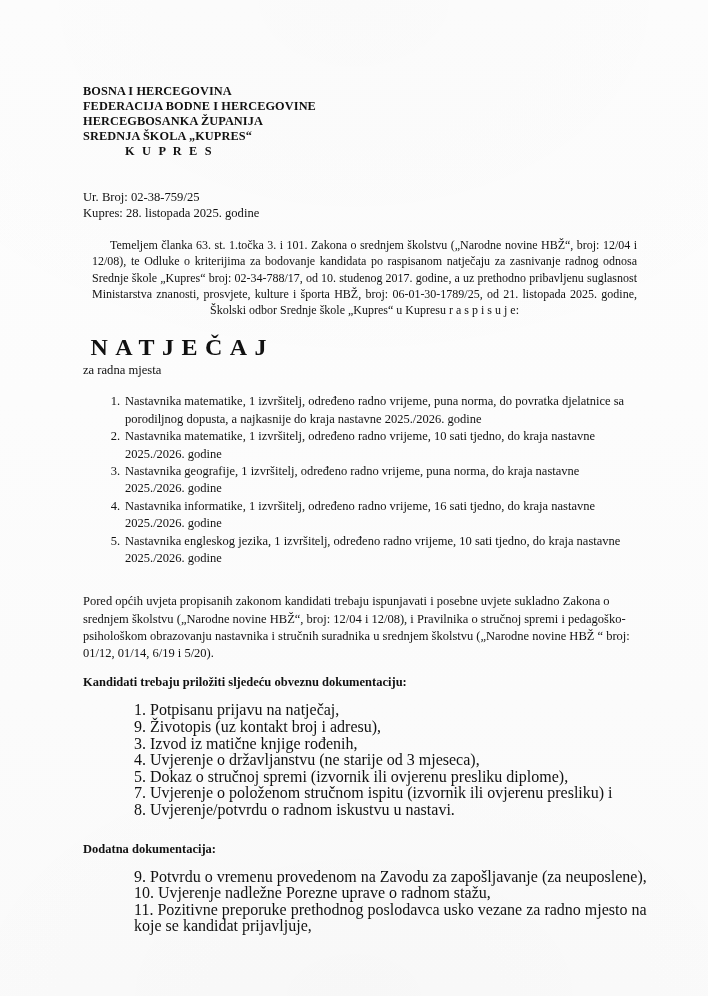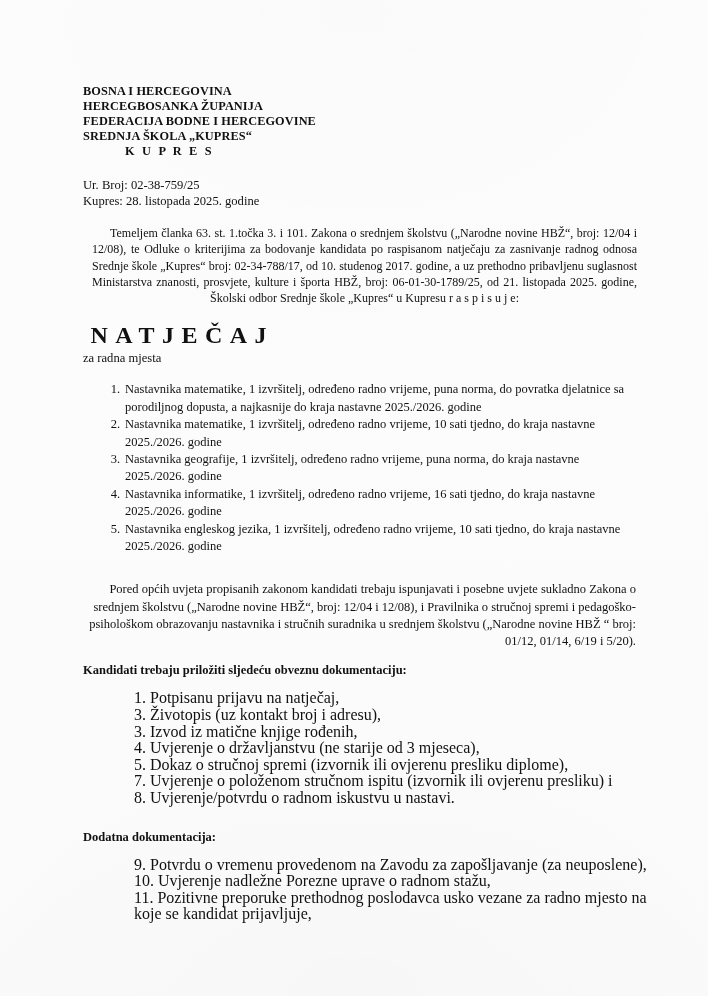--- a/index.html
+++ b/index.html
@@ -53,21 +53,21 @@
     letter-spacing: 0.1px;
   }
   .letterhead .lh-line { white-space: pre; }
   .letterhead .lh-city {
     padding-left: 42px;
     letter-spacing: 2.2px;
   }
 
   
   .refblock {
-    margin-top: 18px;
+    margin-top: 30px;
     font-size: 12.6px;
     line-height: 16.2px;
   }
 
   
   .preamble {
     margin-top: 16px;
     margin-left: 9px;
     width: 545px;
     font-size: 12px;
@@ -117,21 +117,21 @@
     width: 20px;
     text-align: right;
   }
 
   
   .conditions {
     margin-top: 26px;
     width: 553px;
     font-size: 12.5px;
     line-height: 17.1px;
-    text-align: right;
+    text-align: left;
   }
 
   
   .section-heading {
     font-weight: bold;
     font-size: 12.5px;
     line-height: 17px;
   }
   .section-heading.spaced-top { margin-top: 22px; }
 
@@ -150,22 +150,22 @@
   }
 </style>
 </head>
 <body>
 
 <div class="page">
   <div class="content">
 
     <div class="letterhead">
       <div class="lh-line">BOSNA I HERCEGOVINA</div>
+      <div class="lh-line">FEDERACIJA BODNE I HERCEGOVINE</div>
       <div class="lh-line">HERCEGBOSANKA ŽUPANIJA</div>
-      <div class="lh-line">FEDERACIJA BODNE I HERCEGOVINE</div>
       <div class="lh-line">SREDNJA ŠKOLA „KUPRES“</div>
       <div class="lh-line lh-city">K U P R E S</div>
     </div>
 
     <div class="refblock">
       <div>Ur. Broj: 02-38-759/25</div>
       <div>Kupres: 28. listopada 2025. godine</div>
     </div>
 
     <p class="preamble">Temeljem članka 63. st. 1.točka 3. i 101. Zakona o srednjem školstvu („Narodne novine HBŽ“, broj: 12/04 i 12/08), te Odluke o kriterijima za bodovanje kandidata po raspisanom natječaju za zasnivanje radnog odnosa Srednje škole „Kupres“ broj: 02-34-788/17, od 10. studenog 2017. godine, a uz prethodno pribavljenu suglasnost Ministarstva znanosti, prosvjete, kulture i športa HBŽ, broj: 06-01-30-1789/25, od 21. listopada 2025. godine, Školski odbor Srednje škole „Kupres“ u Kupresu  r a s p i s  u j e:</p>
@@ -196,21 +196,21 @@
         <span class="num">5.</span>
         <span>Nastavnika engleskog jezika, 1 izvršitelj, određeno radno vrijeme, 10 sati tjedno, do kraja nastavne 2025./2026. godine</span>
       </li>
     </ol>
 
     <p class="conditions">Pored općih uvjeta propisanih zakonom kandidati trebaju ispunjavati i posebne uvjete sukladno Zakona o srednjem školstvu („Narodne novine HBŽ“, broj: 12/04 i 12/08), i Pravilnika o stručnoj spremi i pedagoško-psihološkom obrazovanju nastavnika i stručnih suradnika u srednjem školstvu („Narodne novine HBŽ “ broj: 01/12, 01/14, 6/19 i 5/20).</p>
 
     <div class="section-heading">Kandidati trebaju priložiti sljedeću obveznu dokumentaciju:</div>
     <ul class="doclist">
       <li>1. Potpisanu prijavu na natječaj,</li>
-      <li>3. Životopis  (uz kontakt broj i adresu),</li>
+      <li>9. Životopis  (uz kontakt broj i adresu),</li>
       <li>3. Izvod iz matične knjige rođenih,</li>
       <li>4. Uvjerenje o državljanstvu (ne starije od 3 mjeseca),</li>
       <li>5. Dokaz o stručnoj spremi (izvornik ili ovjerenu presliku diplome),</li>
       <li>7. Uvjerenje o položenom stručnom ispitu (izvornik ili ovjerenu presliku) i</li>
       <li>8. Uvjerenje/potvrdu o radnom iskustvu u nastavi.</li>
     </ul>
 
     <div class="section-heading spaced-top">Dodatna dokumentacija:</div>
     <ul class="doclist">
       <li>9. Potvrdu o vremenu provedenom na Zavodu za zapošljavanje (za neuposlene),</li>

